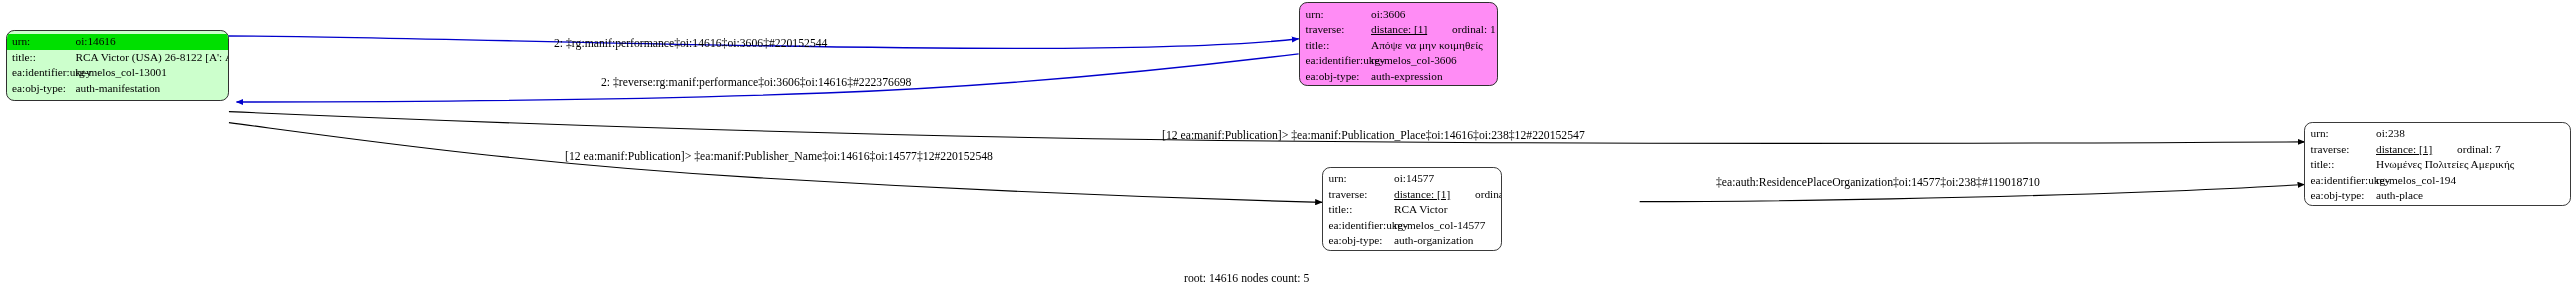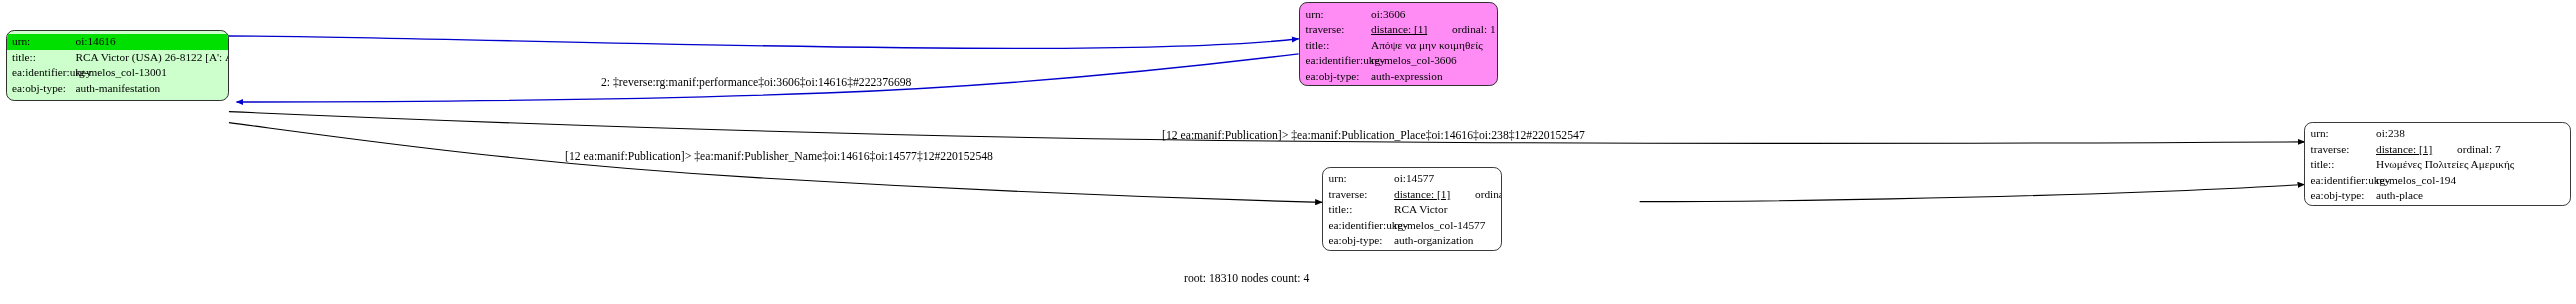--- a/index.html
+++ b/index.html
@@ -91,27 +91,29 @@
 
     <path d="M1889,78 C1750,95 1500,124 1200,135 C900,146 560,148 344,148" fill="none" stroke="#0000cc" stroke-width="2" marker-end="url(#arrB)"></path>
 
     <path d="M333,162 C700,178 1200,196 1700,203 C2300,211 3000,208 3352,206" fill="none" stroke="#000000" stroke-width="1.6" marker-end="url(#arrK)"></path>
 
     <path d="M333,178 C500,200 760,238 1100,258 C1400,276 1700,288 1923,294" fill="none" stroke="#000000" stroke-width="1.6" marker-end="url(#arrK)"></path>
 
     <path d="M2385,293 C2600,293 2900,287 3120,279 C3250,274 3320,270 3352,268" fill="none" stroke="#000000" stroke-width="1.6" marker-end="url(#arrK)"></path>
   </svg>
 
+  <div class="elabel" style="left:554px;top:38px;">2: ‡rg:manif:performance‡oi:14616‡oi:3606‡#220152544</div>
 
   <div class="elabel" style="left:601px;top:77px;">2: ‡reverse:rg:manif:performance‡oi:3606‡oi:14616‡#222376698</div>
 
   <div class="elabel" style="left:1162px;top:130px;">[12 ea:manif:Publication]&gt; ‡ea:manif:Publication_Place‡oi:14616‡oi:238‡12#220152547</div>
 
   <div class="elabel" style="left:565px;top:151px;">[12 ea:manif:Publication]&gt; ‡ea:manif:Publisher_Name‡oi:14616‡oi:14577‡12#220152548</div>
 
+  <div class="elabel" style="left:1716px;top:177px;">‡ea:auth:ResidencePlaceOrganization‡oi:14577‡oi:238‡#119018710</div>
 
   <div class="node green n-green" style="left:5.5px;top:30px;width:223px;height:71px;">
     <div class="rows">
       <div class="row hl">
         <span class="k">urn:</span>
         <span class="v">oi:14616</span>
       </div>
       <div class="row">
         <span class="k">title::</span>
         <span class="v">RCA Victor (USA) 26-8122 [A': Απόψε να μην κοιμηθείς (B. T…</span>
@@ -195,16 +197,16 @@
         <span class="k">ea:identifier:ukey</span>
         <span class="v">rg-melos_col-194</span>
       </div>
       <div class="row">
         <span class="k">ea:obj-type:</span>
         <span class="v">auth-place</span>
       </div>
     </div>
   </div>
 
-  <div class="caption" style="left:1184px;top:273px;">root: 18310 nodes count: 4</div>
+  <div class="caption" style="left:1184px;top:273px;">root: 14616 nodes count: 5</div>
 
 </div>
 
 
 </body></html>

